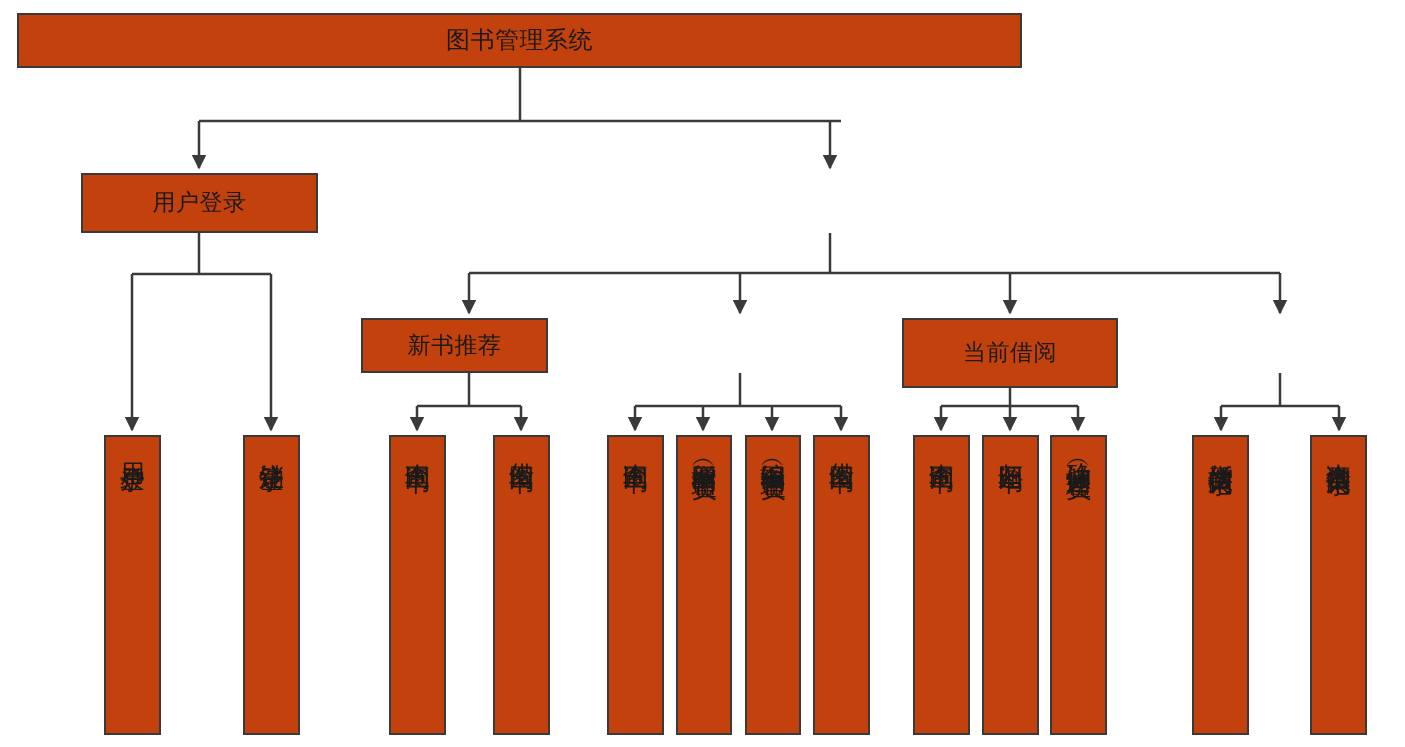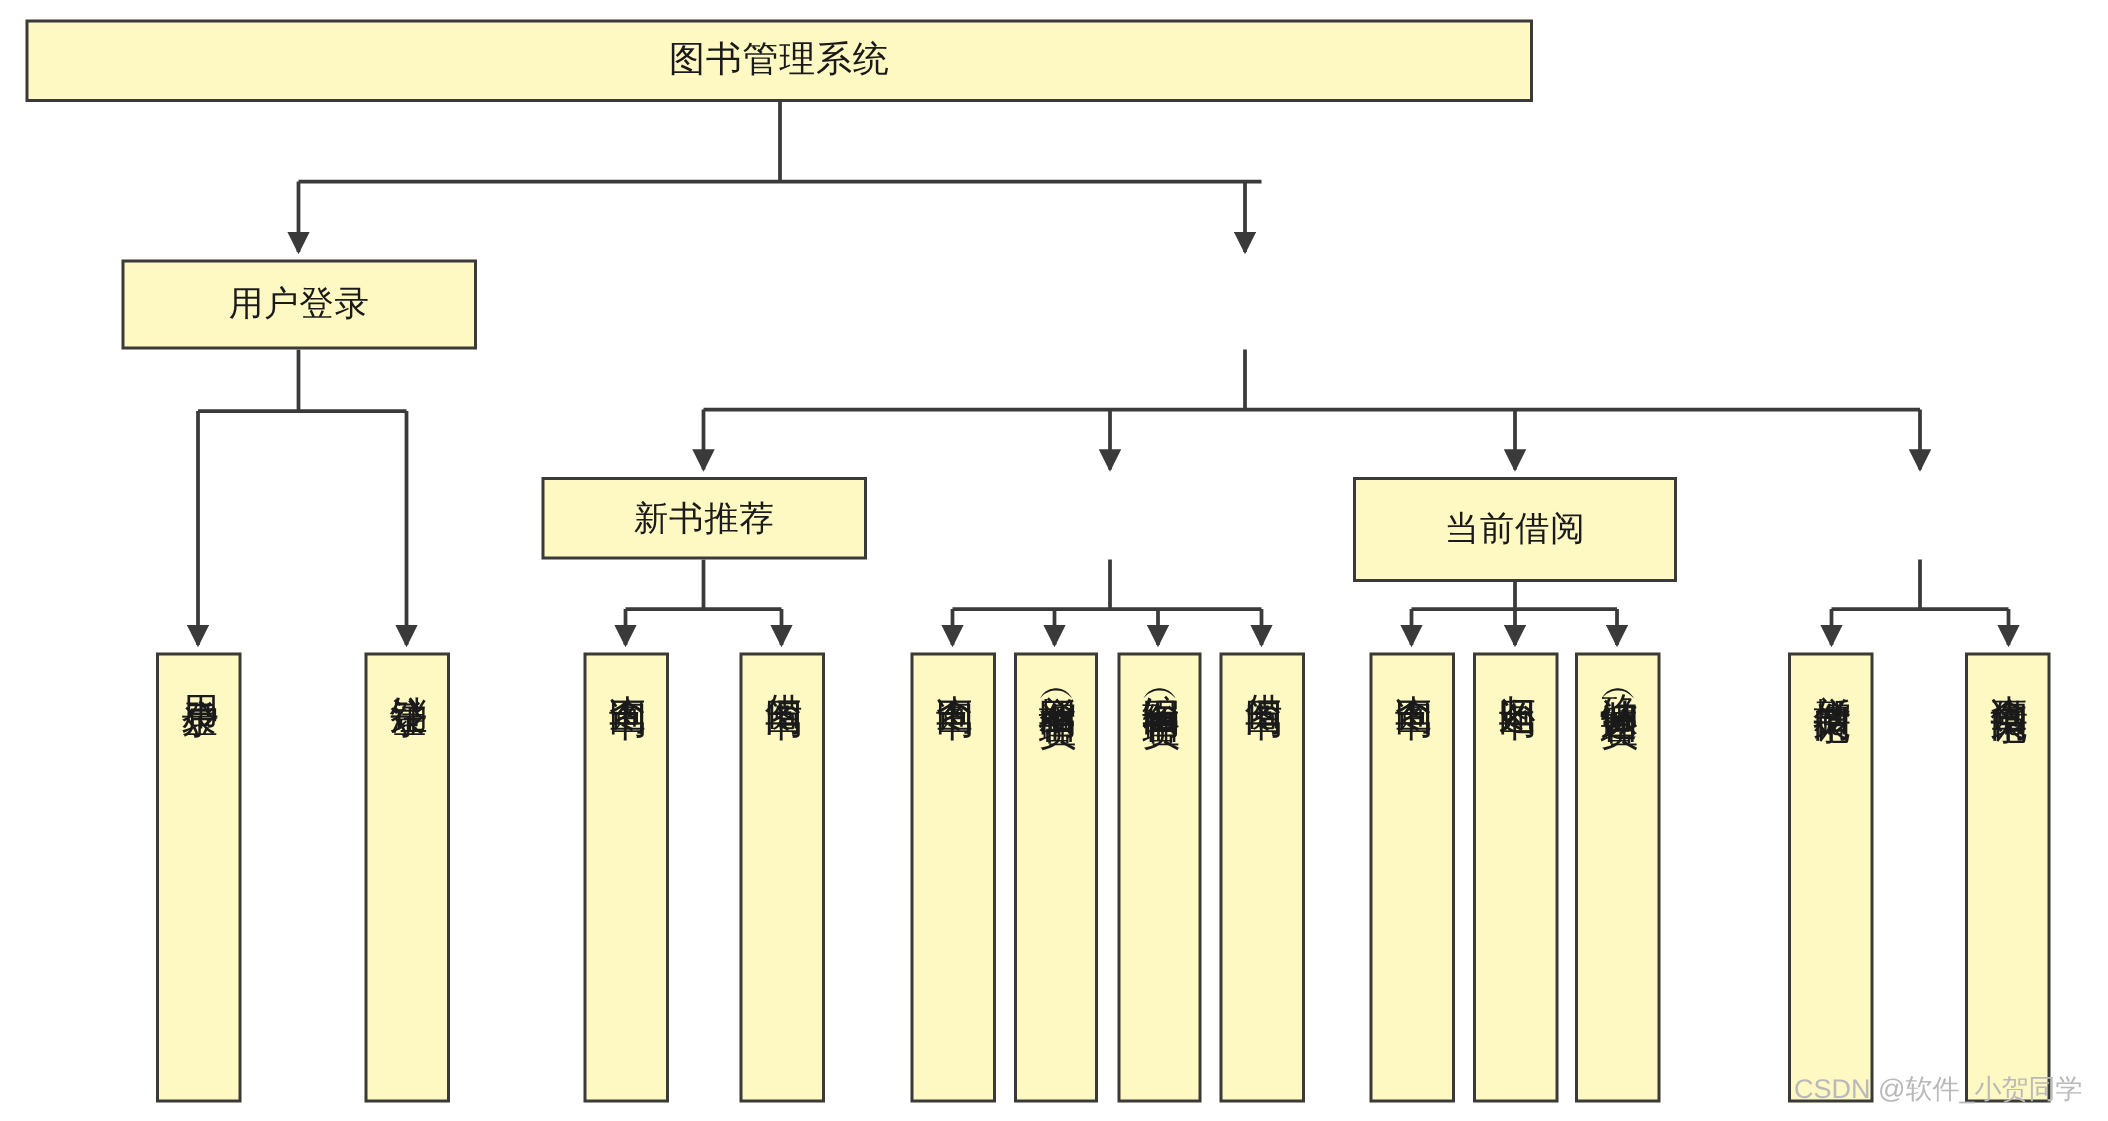--- a/index.html
+++ b/index.html
@@ -23,21 +23,21 @@
     position: absolute;
     left: 0;
     top: 0;
     width: 1405px;
     height: 747px;
   }
   .node {
     position: absolute;
     box-sizing: border-box;
     border: 2.5px solid #3a3a3a;
-    background: #fef9c3;
+    background: #c2410c;
     display: flex;
     align-items: center;
     justify-content: center;
     color: #1a1a1a;
   }
   .node-label {
     display: block;
     text-align: center;
     line-height: 1.18;
     letter-spacing: 0.5px;
@@ -125,21 +125,21 @@
   </svg>
 
   <div class="node horiz root" style="left:17px; top:13px; width:1005px; height:55px;">
     <span class="node-label">图书管理系统</span>
   </div>
 
   <div class="node horiz" style="left:81px; top:173px; width:237px; height:60px;">
     <span class="node-label">用户登录</span>
   </div>
 
-  <div class="node horiz" style="left:361px; top:318px; width:217px; height:55px;">
+  <div class="node horiz" style="left:361px; top:318px; width:187px; height:55px;">
     <span class="node-label">新书推荐</span>
   </div>
   <div class="node horiz" style="left:902px; top:318px; width:216px; height:70px;">
     <span class="node-label">当前借阅</span>
   </div>
 
   <div class="node vert" style="left:104px; top:435px; width:57px; height:300px;">
     <span class="node-label">用户登录</span>
   </div>
   <div class="node vert" style="left:243px; top:435px; width:57px; height:300px;">
@@ -176,15 +176,14 @@
     <span class="node-label">确认归还（管理员）</span>
   </div>
 
   <div class="node vert" style="left:1192px; top:435px; width:57px; height:300px;">
     <span class="node-label">新增借阅记录</span>
   </div>
   <div class="node vert" style="left:1310px; top:435px; width:57px; height:300px;">
     <span class="node-label">查询借阅记录</span>
   </div>
 
-  <div class="watermark">CSDN @软件_小贺同学</div>
 
 </div>
 
 </body></html>

